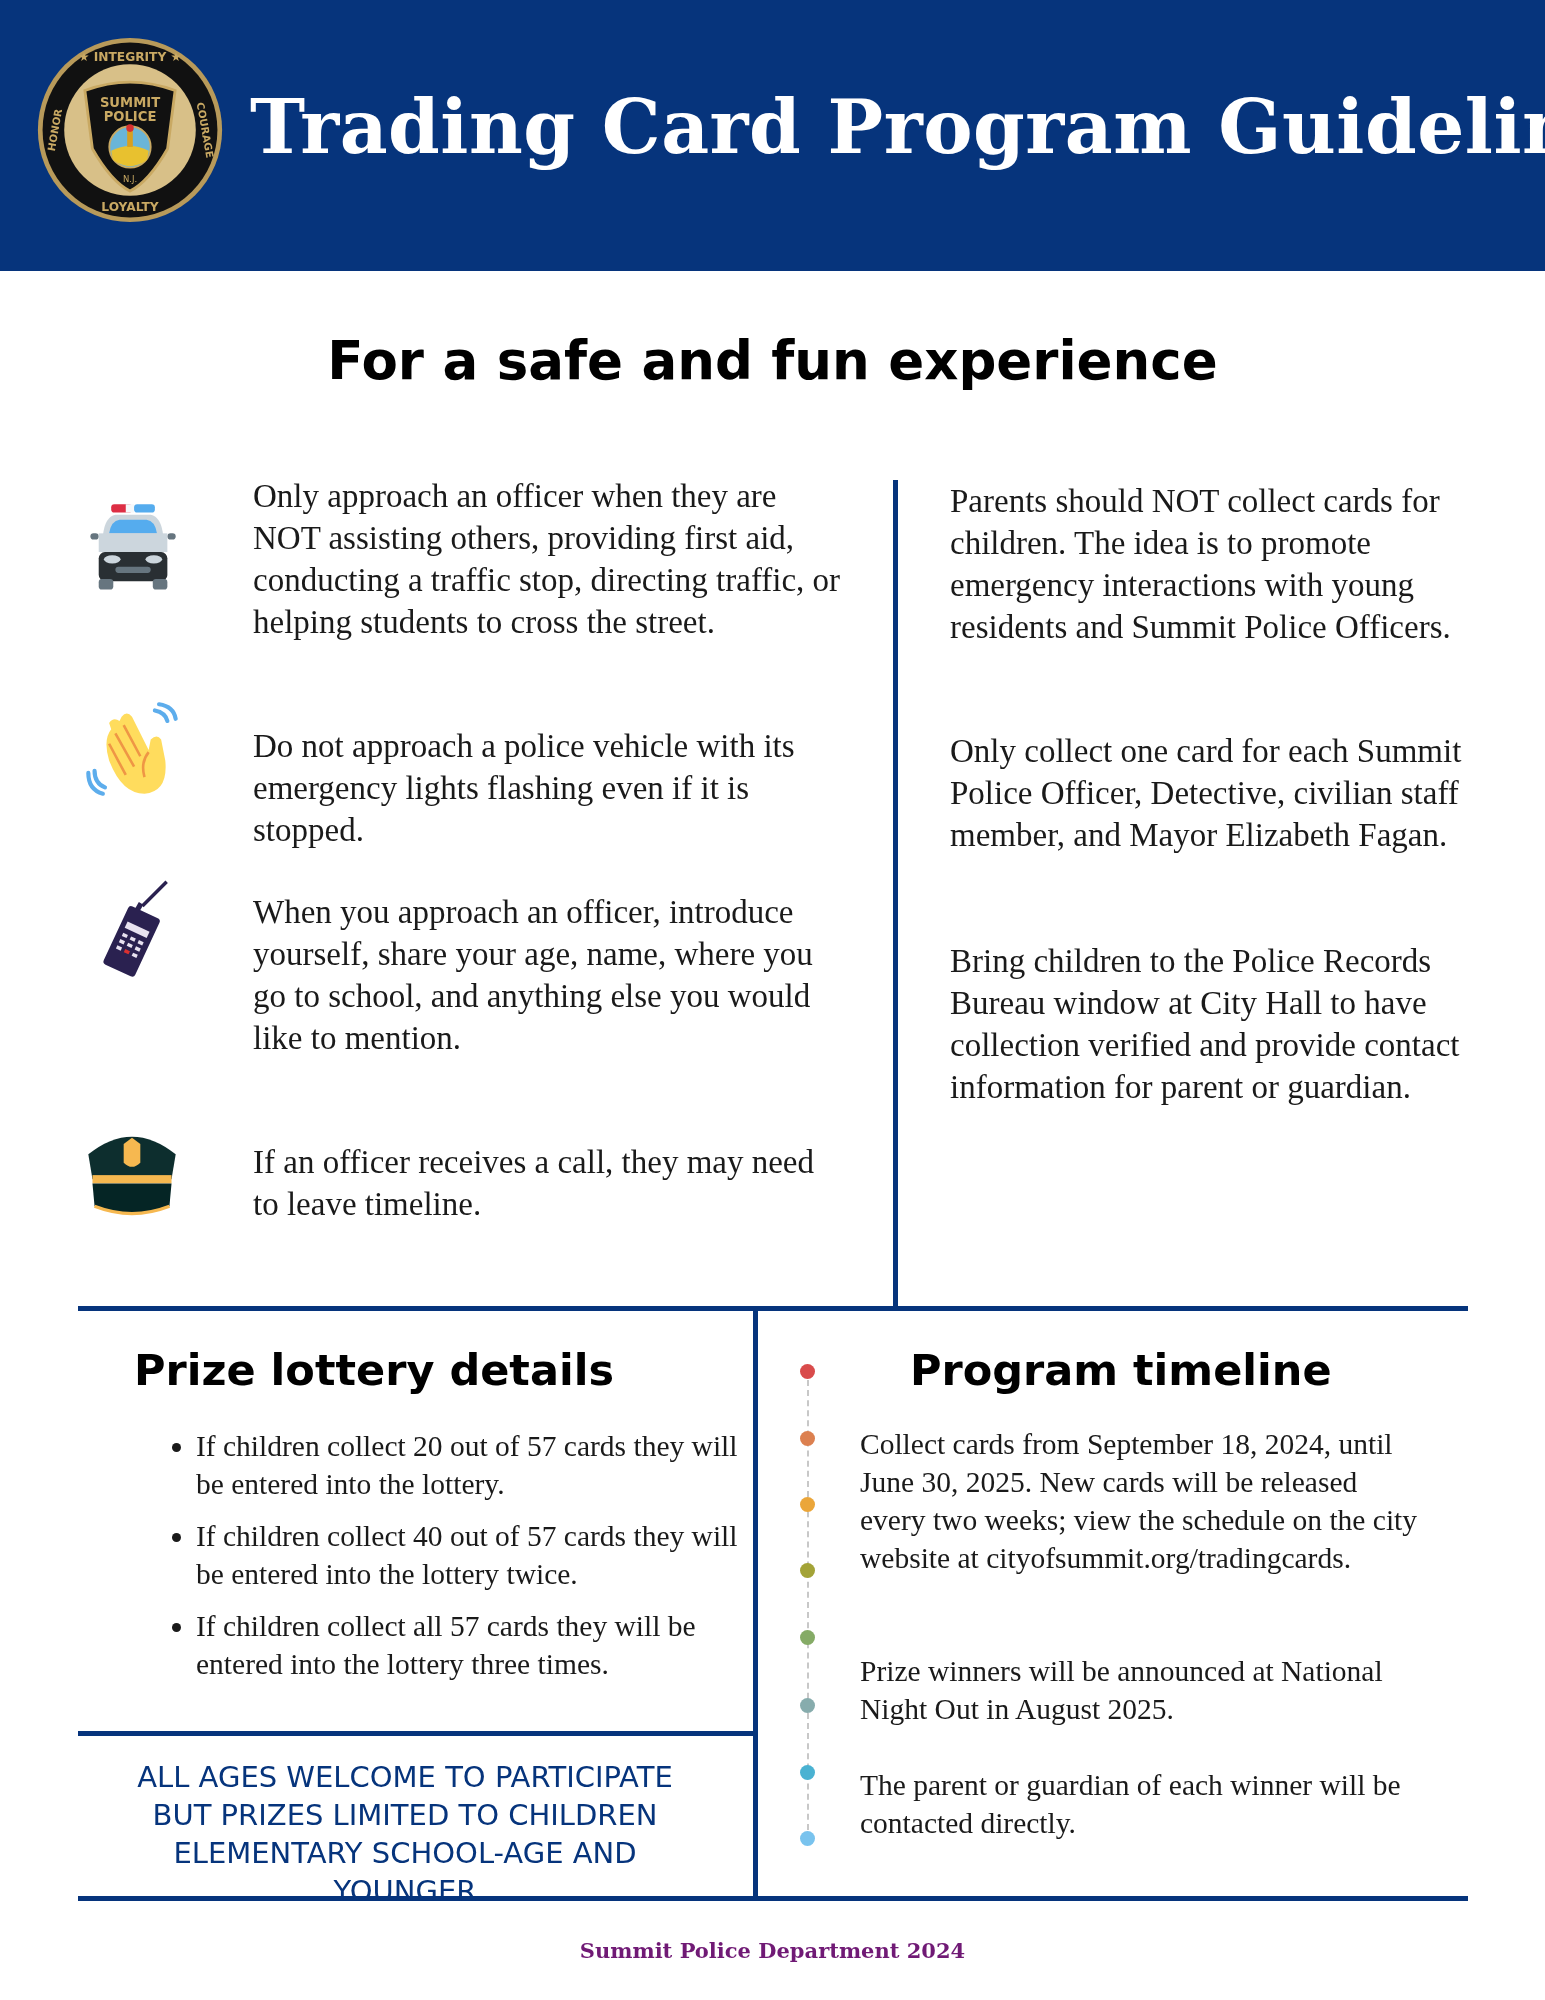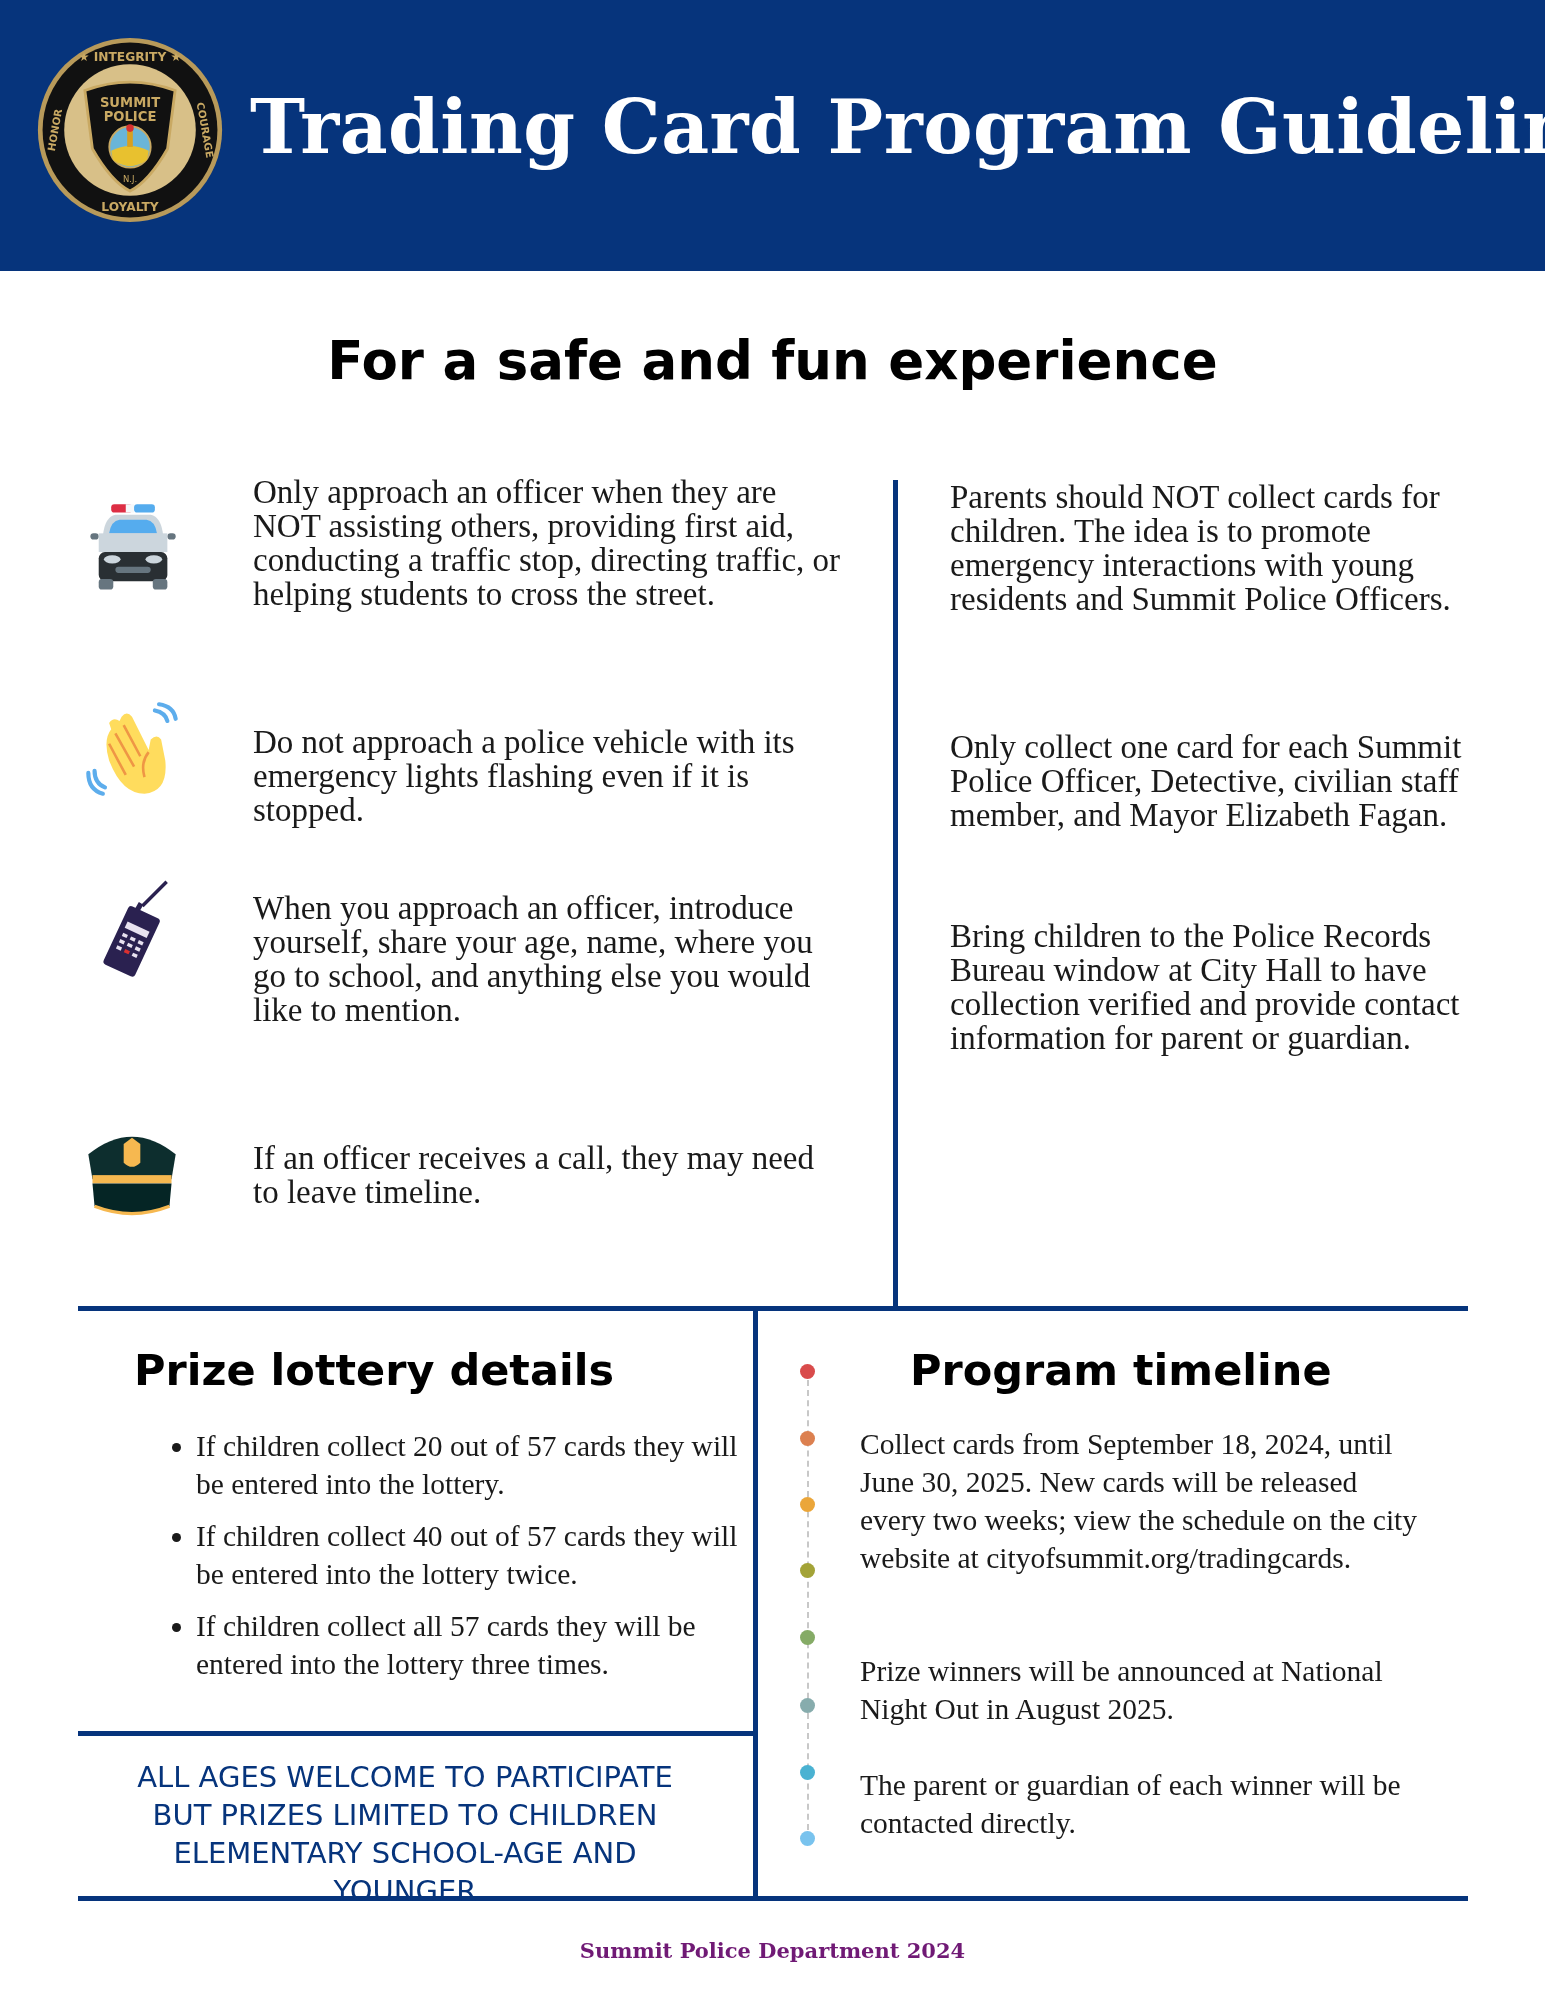--- a/index.html
+++ b/index.html
@@ -6,21 +6,21 @@
   body { width:1545px; height:2000px; position:relative; background:#ffffff; overflow:hidden;
          font-family:"Liberation Serif", "DejaVu Serif", serif; color:#1a1a1a; }
   .abs { position:absolute; }
   .header { left:0; top:0; width:1545px; height:271px; background:#06347c; }
   .badge { left:36px; top:36px; width:188px; height:188px; }
   .title { left:250px; top:84px; font-family:"DejaVu Serif", serif; font-weight:bold; font-size:74px;
            color:#ffffff; letter-spacing:0.5px; white-space:nowrap; }
   .subtitle { left:0; width:1545px; top:330px; text-align:center; font-family:"DejaVu Sans", sans-serif;
               font-weight:bold; font-size:53px; color:#000000; }
   .icon { width:104px; height:104px; }
-  .para { font-size:33px; line-height:34px; color:#1a1a1a; }
+  .para { font-size:33px; line-height:42px; color:#1a1a1a; }
   .left-col { left:253px; width:590px; }
   .right-col { left:950px; width:530px; }
   .vline { background:#06347c; width:5px; }
   .hline { background:#06347c; height:5px; }
   .sec-title { font-family:"DejaVu Sans", sans-serif; font-weight:bold; font-size:43px; color:#000000; white-space:nowrap;text-align:right; }
   .prize-list { left:140px; top:1413px; width:580px; margin:0; padding:0 0 0 42px; font-size:29.5px; line-height:38px; }
   .prize-list li { margin:14px; padding:0; }
   .notice { left:110px; width:590px; top:1758px; text-align:center; font-family:"DejaVu Sans", sans-serif;
             font-size:29px; line-height:38px; color:#06347c; }
   .timeline-text { left:860px; width:560px; font-size:29.5px; line-height:38px; }
@@ -106,21 +106,21 @@
 
 <div class="abs para left-col" style="top:475px;">Only approach an officer when they are NOT assisting others, providing first aid, conducting a traffic stop, directing traffic, or helping students to cross the street.</div>
 <div class="abs para left-col" style="top:725px;">Do not approach a police vehicle with its emergency lights flashing even if it is stopped.</div>
 <div class="abs para left-col" style="top:891px;">When you approach an officer, introduce yourself, share your age, name, where you go to school, and anything else you would like to mention.</div>
 <div class="abs para left-col" style="top:1141px;">If an officer receives a call, they may need to leave timeline.</div>
 
 <div class="abs vline" style="left:893px;top:480px;height:830px;"></div>
 
 <div class="abs para right-col" style="top:480px;">Parents should NOT collect cards for children. The idea is to promote emergency interactions with young residents and Summit Police Officers.</div>
 <div class="abs para right-col" style="top:730px;">Only collect one card for each Summit Police Officer, Detective, civilian staff member, and Mayor Elizabeth Fagan.</div>
-<div class="abs para right-col" style="top:919px;">Bring children to the Police Records Bureau window at City Hall to have collection verified and provide contact information for parent or guardian.</div>
+<div class="abs para right-col" style="top:940px;">Bring children to the Police Records Bureau window at City Hall to have collection verified and provide contact information for parent or guardian.</div>
 
 <div class="abs hline" style="left:78px;top:1306px;width:1390px;"></div>
 <div class="abs vline" style="left:753px;top:1308px;height:592px;"></div>
 <div class="abs hline" style="left:78px;top:1731px;width:677px;"></div>
 <div class="abs hline" style="left:78px;top:1896px;width:1390px;"></div>
 
 <div class="abs sec-title" style="left:134px;top:1345px;">Prize lottery details</div>
 <ul class="abs prize-list">
   <li>If children collect 20 out of 57 cards they will be entered into the lottery.</li>
   <li>If children collect 40 out of 57 cards they will be entered into the lottery twice.</li>

